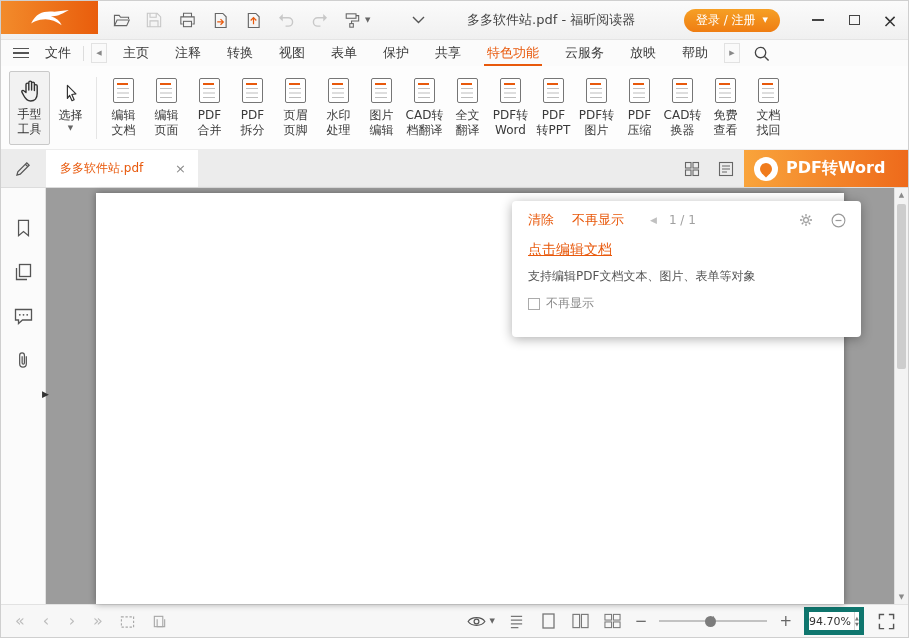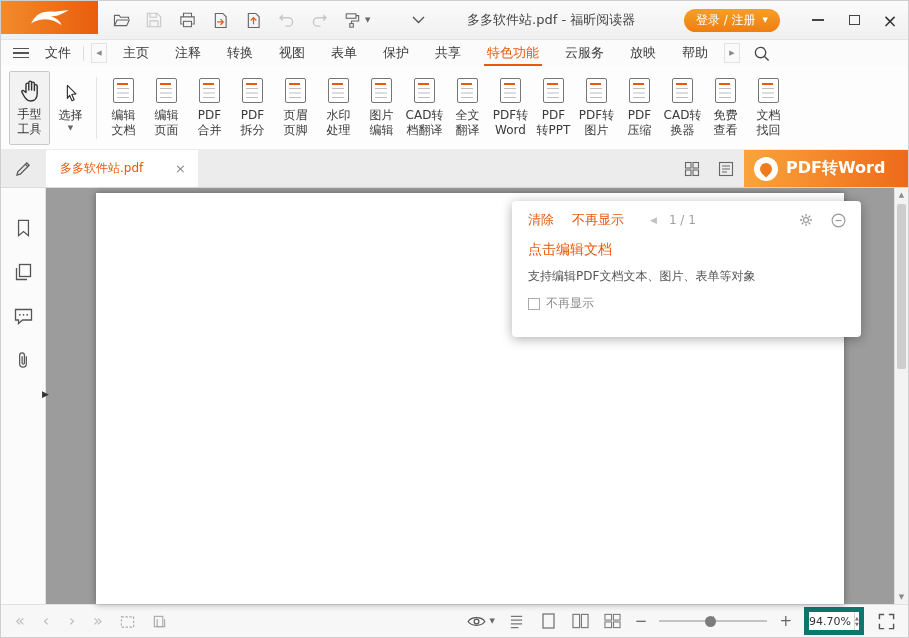--- a/index.html
+++ b/index.html
@@ -71,21 +71,21 @@
   
   .popup{position:absolute;top:13px;right:33px;width:349px;height:136px;background:#fff;border-radius:4px;box-shadow:0 2px 12px rgba(0,0,0,.32);z-index:10;font-size:13px}
   .popup-head{display:flex;align-items:center;height:38px;padding:0 14px 0 16px}
   .plink{color:#E8590C}
   .plink+.plink{margin-left:18px}
   .pnav{margin-left:26px;color:#C0C0C0;font-size:9px}
   .pager{margin-left:12px;color:#A0A0A0;font-size:12px}
   .phead-sp{flex:1}
   .popup-head .hicon{margin-left:16px;display:flex;align-items:center}
   .popup-body{padding:2px 16px 0}
-  .edit-link{color:#E8590C;font-size:14px;display:inline-block}
+  .edit-link{color:#E8590C;text-decoration:underline;font-size:14px;display:inline-block}
   .pdesc{color:#555;font-size:12px;margin-top:9px}
   .chkrow{margin-top:10px;display:flex;align-items:center;gap:6px;color:#8A8A8A;font-size:12px}
   .chk{width:12px;height:12px;border:1px solid #ABABAB;background:#fff;flex:0 0 12px}
 
   
   .statusbar{flex:0 0 33px;background:#F7F7F7;border-top:1px solid #E2E2E2;display:flex;align-items:center;padding:0 12px;gap:12px;font-size:12px;color:#666}
   .nav-glyph{color:#BDBDBD;font-size:16px;line-height:1;width:14px;text-align:center}
   .sb-left{display:flex;align-items:center;gap:12px}
   .sb-right{margin-left:auto;display:flex;align-items:center;gap:12px}
   .eyewrap{display:flex;align-items:center;gap:3px}

